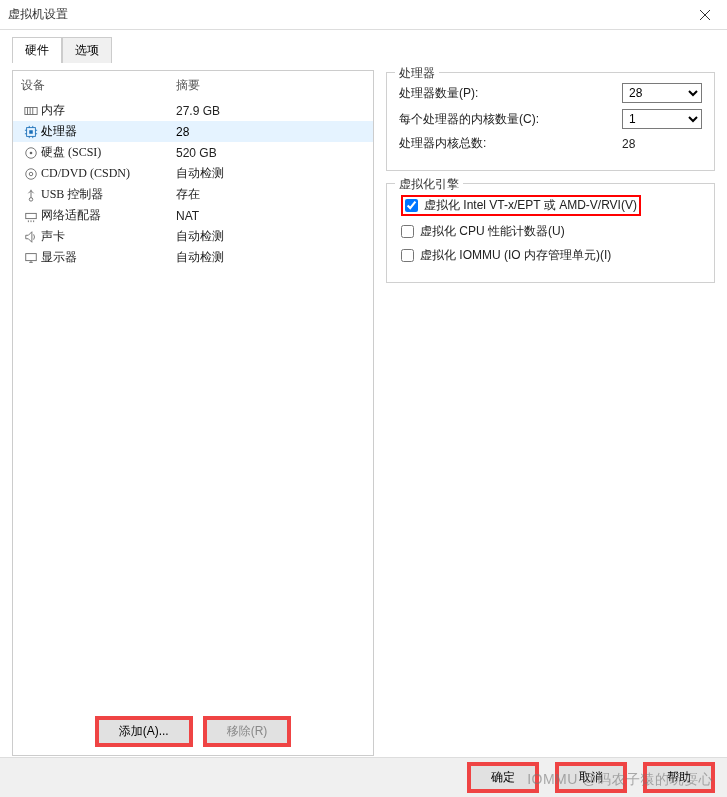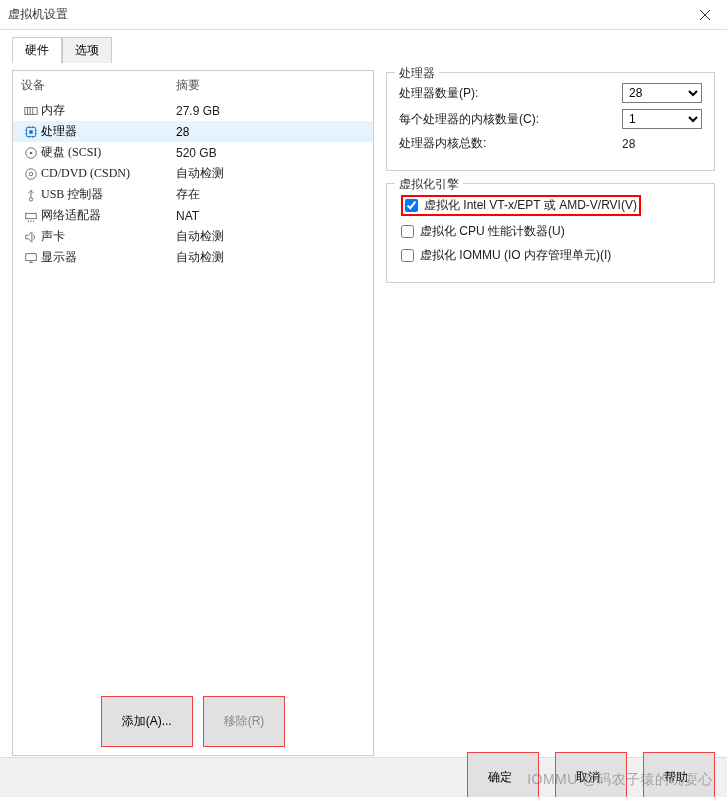--- a/index.html
+++ b/index.html
@@ -22,21 +22,21 @@
     .hw-header .col1 { width: 155px; }
     .hw-list { flex: 1; overflow: auto; }
     .hw-row { display: flex; align-items: center; padding: 2px 8px; cursor: pointer; }
     .hw-row.selected { background: #e5f3ff; }
     .hw-row .icon { width: 20px; display: flex; align-items: center; justify-content: center; color: #666; }
     .hw-row .name { width: 135px; color: #222; font-family: Liberation Serif, serif; }
     .hw-row .summary { color: #222; }
     .hw-row.selected .name, .hw-row.selected .summary { color: #000; }
     
     .left-buttons { display: flex; gap: 10px; justify-content: center; padding: 8px 0; }
-    .btn { padding: 16px 20px; border: 1px solid #ef4444; background: #e1e1e1; cursor: pointer; min-width: 80px; }
+    .btn { padding: 3px 20px; border: 4px solid #ef4444; background: #e1e1e1; cursor: pointer; min-width: 80px; }
     .btn.disabled { color: #888; cursor: default; }
     
     .right-panel { flex: 1; padding-top: 2px; }
     .fieldset { border: 1px solid #d0d0d0; padding: 10px 12px 12px; margin-bottom: 12px; position: relative; }
     .fieldset .legend { position: absolute; top: -8px; left: 8px; background: #fff; padding: 0 4px; color: #333; }
     
     .form-row { display: flex; align-items: center; margin-bottom: 6px; gap: 8px; }
     .form-row .label { flex: 1; color: #222; }
     .form-row .value { width: 80px; color: #222; }
     .form-row select { width: 80px; padding: 1px 2px; border: 1px solid #7a7a7a; background: #fff; }

